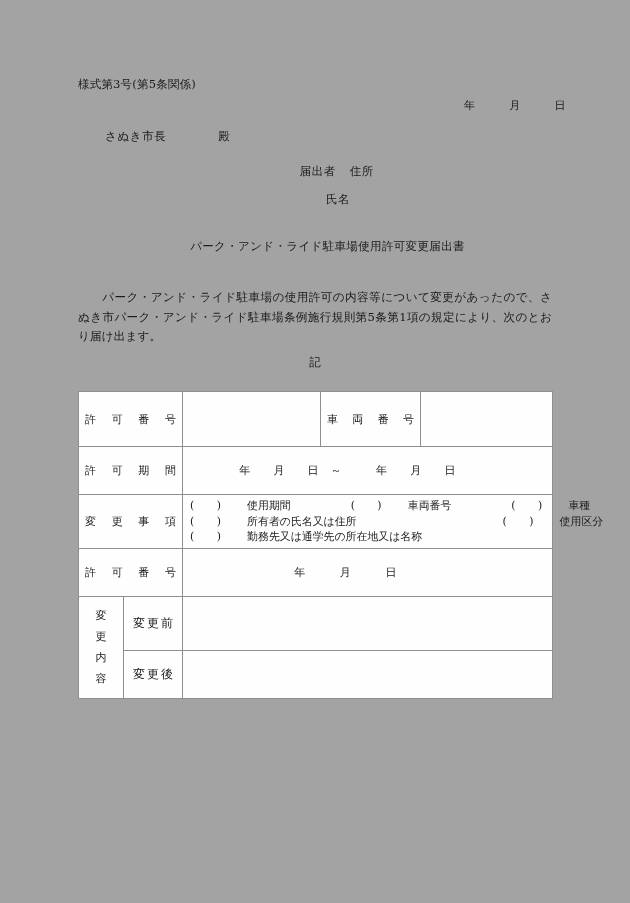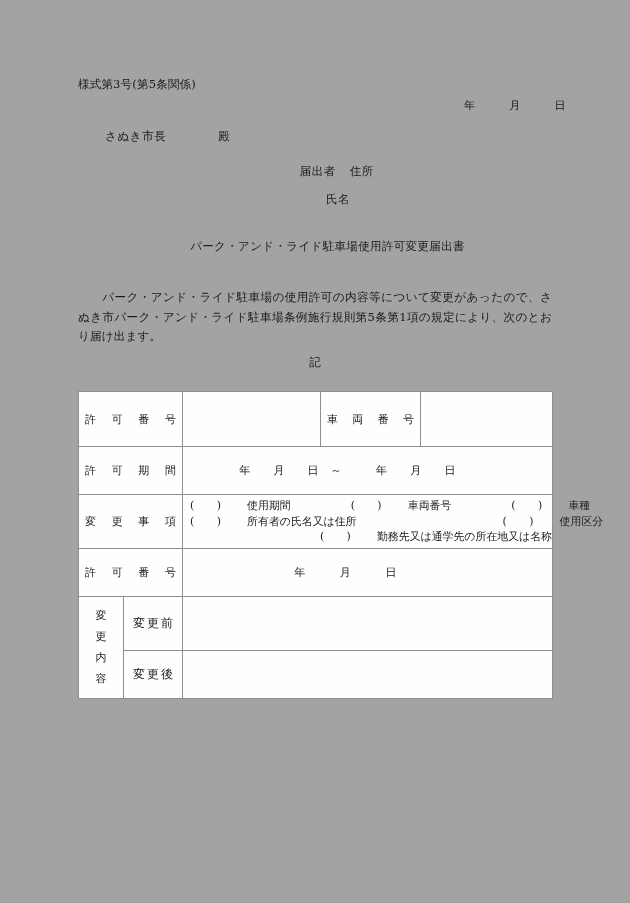--- a/index.html
+++ b/index.html
@@ -168,21 +168,20 @@
 
   
   .items-block {
     padding: 3px 0 3px 7px !important;
     line-height: 15.5px;
     font-size: 10.9px;
   }
   .item-line {
     display: block;
     white-space: pre;
-    text-align: right;
   }
   .paren { letter-spacing: 0.2px; }
   .gap-a { display: inline-block; width: 26px; }
   .gap-b { display: inline-block; width: 60px; }
   .gap-c { display: inline-block; width: 26px; }
   .gap-wide { display: inline-block; width: 146px; }
 
   
   .vlabel {
     width: 45px;

